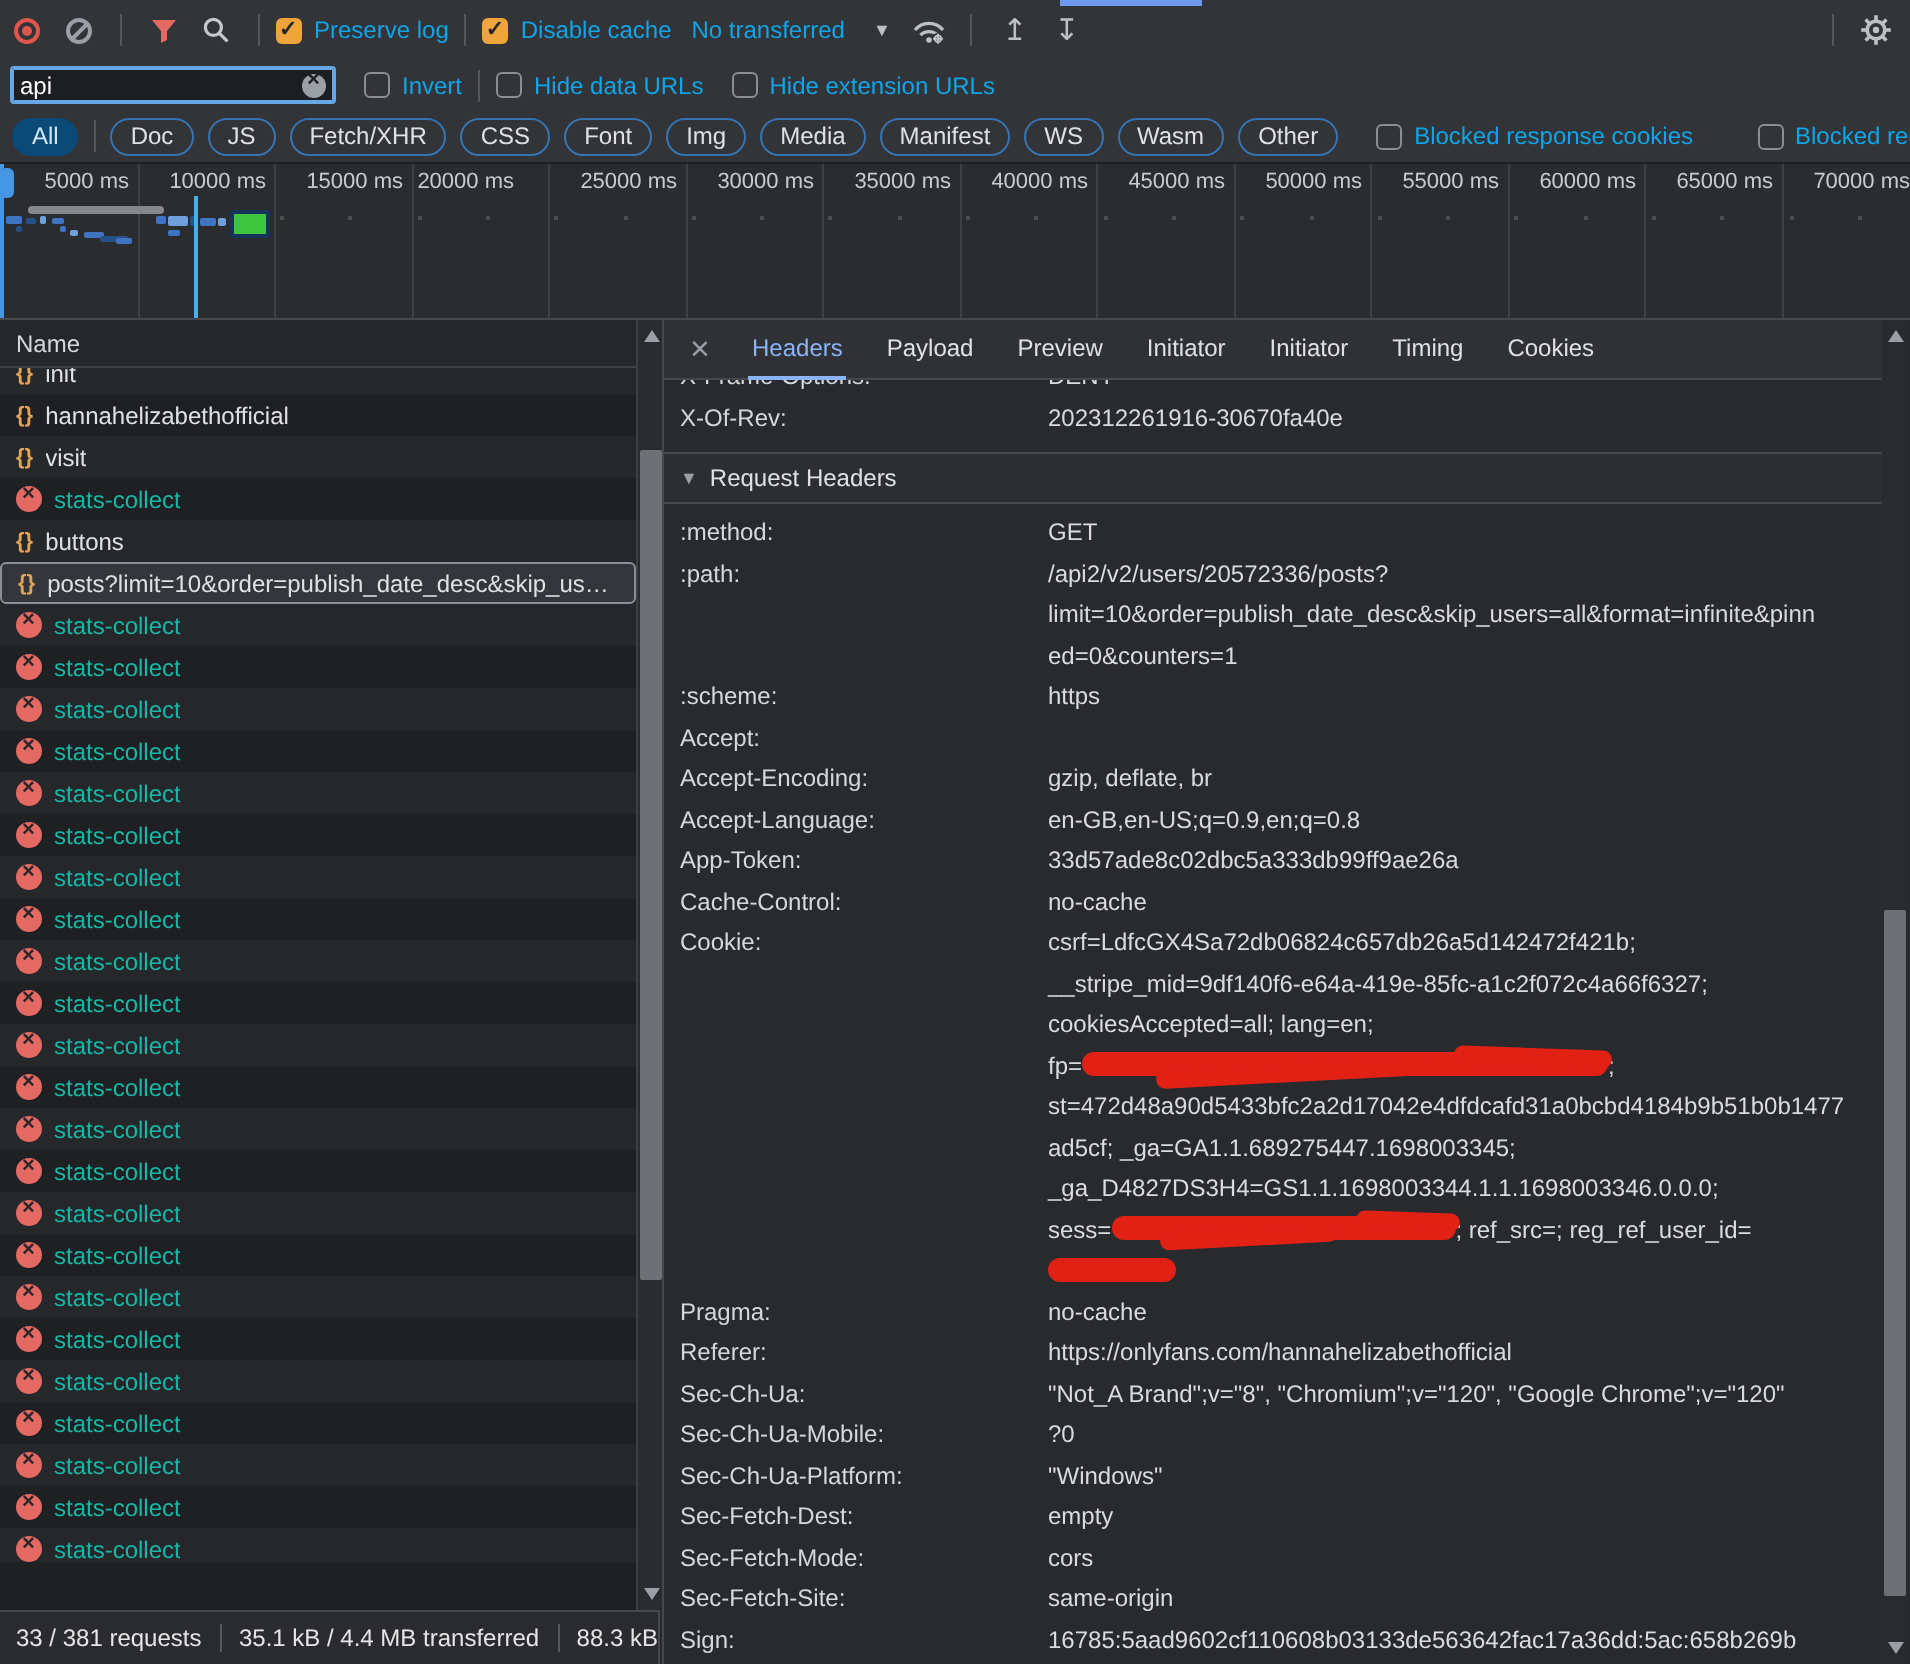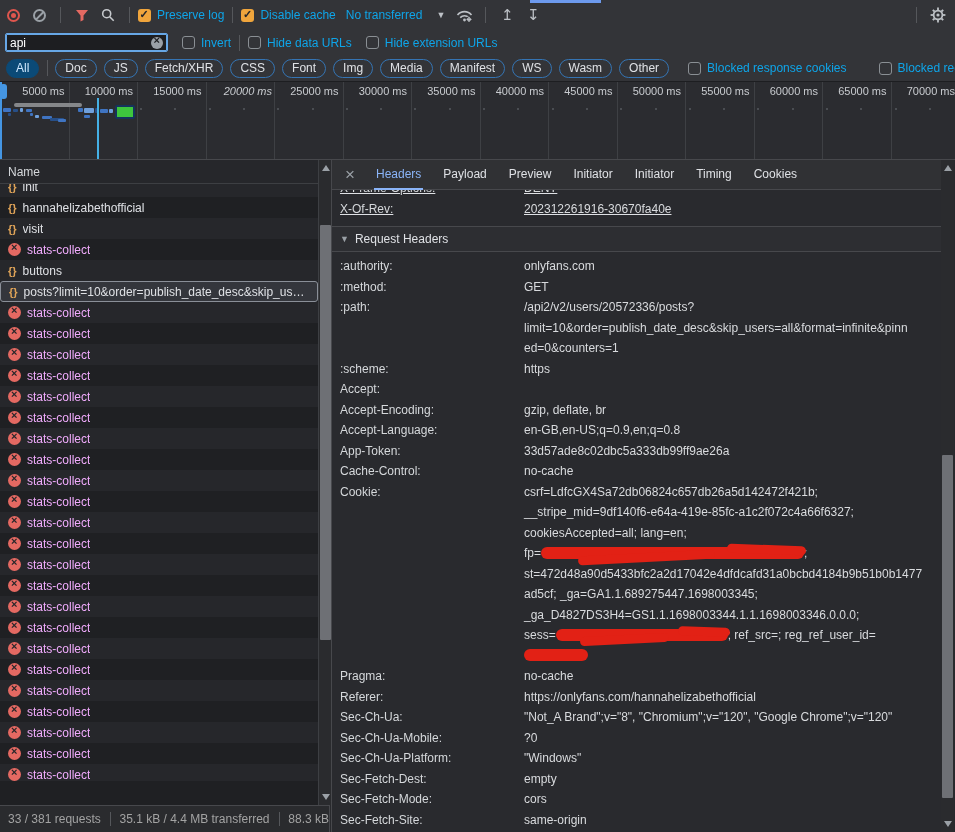--- a/index.html
+++ b/index.html
@@ -61,46 +61,46 @@
   .main { position:absolute; left:0; top:160px; width:955px; height:672px; display:flex; }
   .left-panel { position:relative; width:318px; height:672px; background:#1f2023; flex:none; }
   .name-header { height:24px; line-height:24px; padding-left:8px; background:#26272b; border-bottom:1px solid #3d3f43; color:#d5d8db; }
   .req-list { position:relative; height:597px; overflow:hidden; }
   .req-inner { position:relative; top:-8px; }
   .req-row { height:21px; display:flex; align-items:center; padding:0 6px 0 8px; white-space:nowrap; overflow:hidden; cursor:pointer; }
   .req-row:nth-child(odd) { background:#26272b; }
   .req-row:nth-child(even) { background:#1f2023; }
   .req-row.selected { background:#34363c; border:1px solid #8a8f98; border-radius:3px; }
   .req-row .rname { overflow:hidden; text-overflow:ellipsis; }
-  .req-row.error .rname { color:#f0abfc; }
+  .req-row.error .rname { color:#14b8a6; }
   .ic { flex:none; margin-right:6px; }
   .ic-braces { color:#e0a458; font-weight:bold; font-size:11px; letter-spacing:0; }
   .ic-err { width:13px; height:13px; border-radius:50%; background:#e46962; position:relative; }
   .ic-err::after { content:"×"; position:absolute; left:3px; top:-2.5px; color:#26272a; font-weight:bold; font-size:11px; }
 
-  .status-bar { position:absolute; left:0; bottom:0; width:330px; height:27px; background:#2a2b2e; border-top:1px solid #47484c; border-right:1px solid #47484c; display:flex; align-items:center; color:#a3a3a3; white-space:nowrap; padding-left:8px; }
+  .status-bar { position:absolute; left:0; bottom:0; width:330px; height:27px; background:#2a2b2e; border-top:1px solid #47484c; border-right:1px solid #47484c; display:flex; align-items:center; color:#e5e5e5; white-space:nowrap; padding-left:8px; }
   .status-bar .ssep { width:1px; height:14px; background:#55575b; margin:0 9px; }
 
   
   .sbar { position:relative; width:13px; background:#2a2b2e; flex:none; }
   .sbar .arrow-up, .sbar .arrow-dn { position:absolute; left:3px; width:0; height:0; border-left:4px solid transparent; border-right:4px solid transparent; }
   .sbar .arrow-up { top:5px; border-bottom:6px solid #9aa0a6; }
   .sbar .arrow-dn { bottom:5px; border-top:6px solid #9aa0a6; }
   .sbar .thumb { position:absolute; left:1px; width:11px; background:#6e7075; border-radius:1px; cursor:pointer; }
   .left-sbar { height:645px; border-left:1px solid #3d3f43; }
   .right-sbar { height:672px; }
 
   
   .right-panel { position:relative; width:610px; height:672px; background:#292a2e; border-left:1px solid #47484c; flex:none; overflow:hidden; }
   .tabs { height:30px; display:flex; align-items:center; background:#303134; border-bottom:1px solid #47484c; }
   .tab-x { width:30px; text-align:center; font-size:17px; color:#9aa0a6; cursor:pointer; flex:none; margin-left:3px; }
   .tab { padding:0 2px; margin:0 9px; height:30px; line-height:29px; color:#dfe1e5; cursor:pointer; white-space:nowrap; }
   .tab.active { color:#8ab4f8; border-bottom:2px solid #8ab4f8; }
 
-  .partial-rows { height:36px; overflow:hidden; position:relative;text-decoration:underline; }
+  .partial-rows { height:36px; overflow:hidden; position:relative; }
   .partial-inner { position:relative; top:-12px; }
   .kv-row { display:flex; line-height:20.5px; }
   .kv-key { width:192px; flex:none; padding-left:8px; color:#d5d8db; white-space:nowrap; }
   .kv-val { flex:1; color:#d9dbde; word-break:break-all; padding-right:16px; }
   .section-row { height:26px; line-height:25px; border-top:1px solid #47484c; border-bottom:1px solid #47484c; background:#2d2e32; padding-left:8px; color:#dfe1e5; display:flex; align-items:center; cursor:pointer; }
   .section-row .tri { font-size:9px; color:#9aa0a6; margin-right:6px; }
   .kv-list { padding-top:4px; }
 
   .redact { display:inline-block; height:12px; border-radius:6px; background:#e22115; vertical-align:middle; position:relative; top:-1px; }
   .redact.squiggle::after { content:""; position:absolute; left:14%; top:6px; width:52%; height:9px; background:#e22115; border-radius:5px; transform:rotate(-3deg); }
@@ -236,21 +236,21 @@
   <div class="overview" id="overview">
     <div class="ov-edge"></div>
     <div class="ov-handle"></div>
   <div class="gl" style="left: 68.5px;"></div>
       <div class="tick-label" style="left: -7.5px;">5000 ms</div>
       <div class="gl" style="left: 137px;"></div>
       <div class="tick-label" style="left: 61px;">10000 ms</div>
       <div class="gl" style="left: 205.5px;"></div>
       <div class="tick-label" style="left: 129.5px;">15000 ms</div>
       <div class="gl" style="left: 274px;"></div>
-      <div class="tick-label" style="left: 200px; font-style: italic;">20000 ms</div>
+      <div class="tick-label" style="left: 185px;">20000 ms</div>
       <div class="gl" style="left: 342.5px;"></div>
       <div class="tick-label" style="left: 266.5px;">25000 ms</div>
       <div class="gl" style="left: 411px;"></div>
       <div class="tick-label" style="left: 335px;">30000 ms</div>
       <div class="gl" style="left: 479.5px;"></div>
       <div class="tick-label" style="left: 403.5px;">35000 ms</div>
       <div class="gl" style="left: 548px;"></div>
       <div class="tick-label" style="left: 472px;">40000 ms</div>
       <div class="gl" style="left: 616.5px;"></div>
       <div class="tick-label" style="left: 540.5px;">45000 ms</div>
@@ -468,26 +468,20 @@
               <div class="kv-val">202312261916-30670fa40e</div>
             </div>
           </div>
       </div>
       <div class="section-row">
         <span class="tri">▼</span>
         <span>Request Headers</span>
       </div>
       <div class="kv-list" id="kv-list">
           <div class="kv-row">
-            <div class="kv-key">:authority:</div>
-            <div class="kv-val">
-              <div>onlyfans.com</div>
-            </div>
-          </div>
-          <div class="kv-row">
             <div class="kv-key">:method:</div>
             <div class="kv-val">
               <div>GET</div>
             </div>
           </div>
           <div class="kv-row">
             <div class="kv-key">:path:</div>
             <div class="kv-val">
               <div>/api2/v2/users/20572336/posts?</div>
               <div>limit=10&amp;order=publish_date_desc&amp;skip_users=all&amp;format=infinite&amp;pinn</div>

